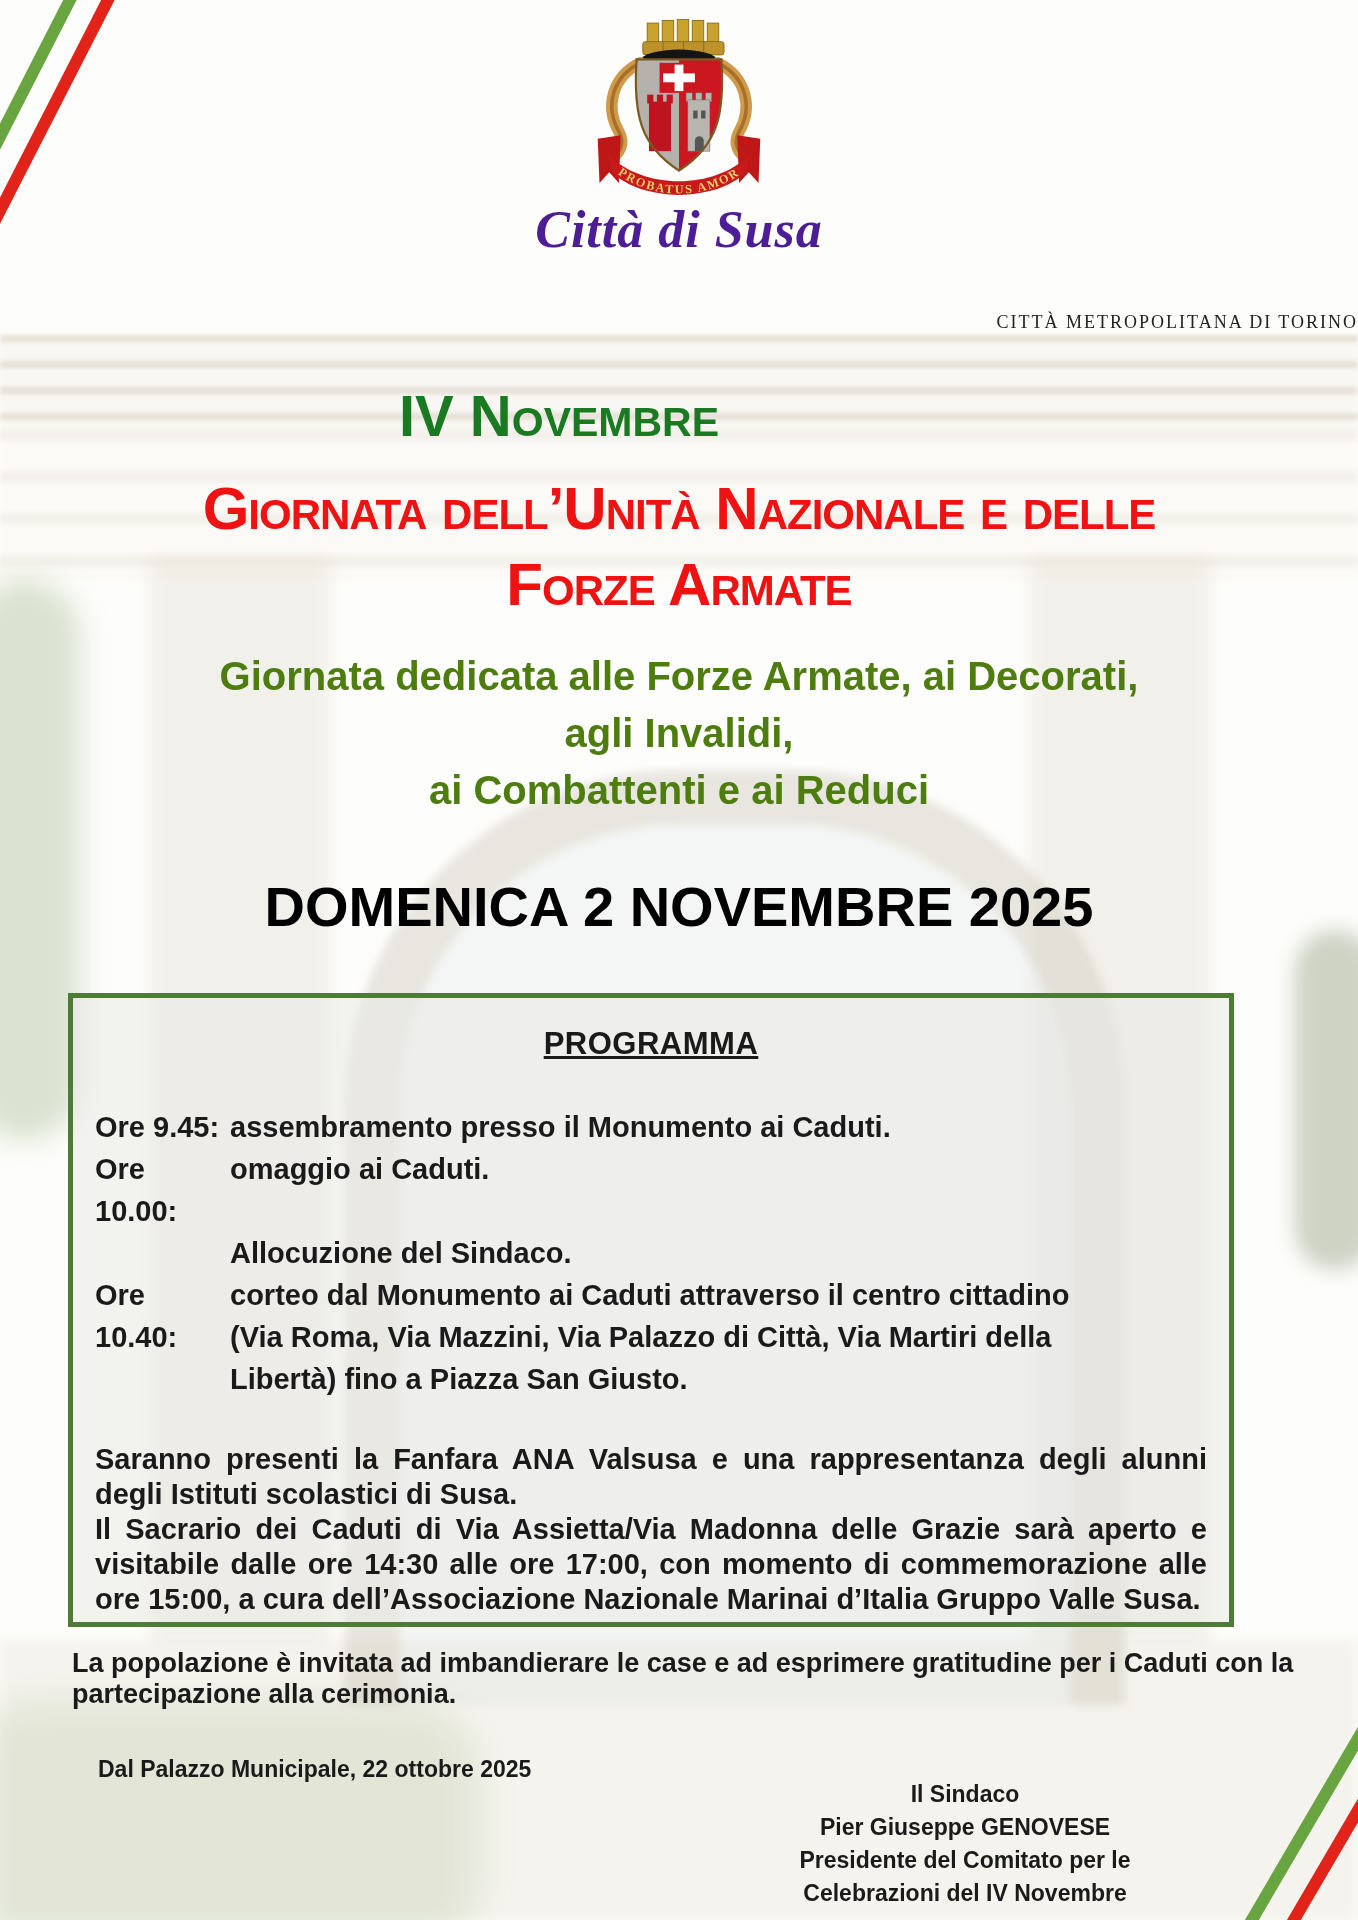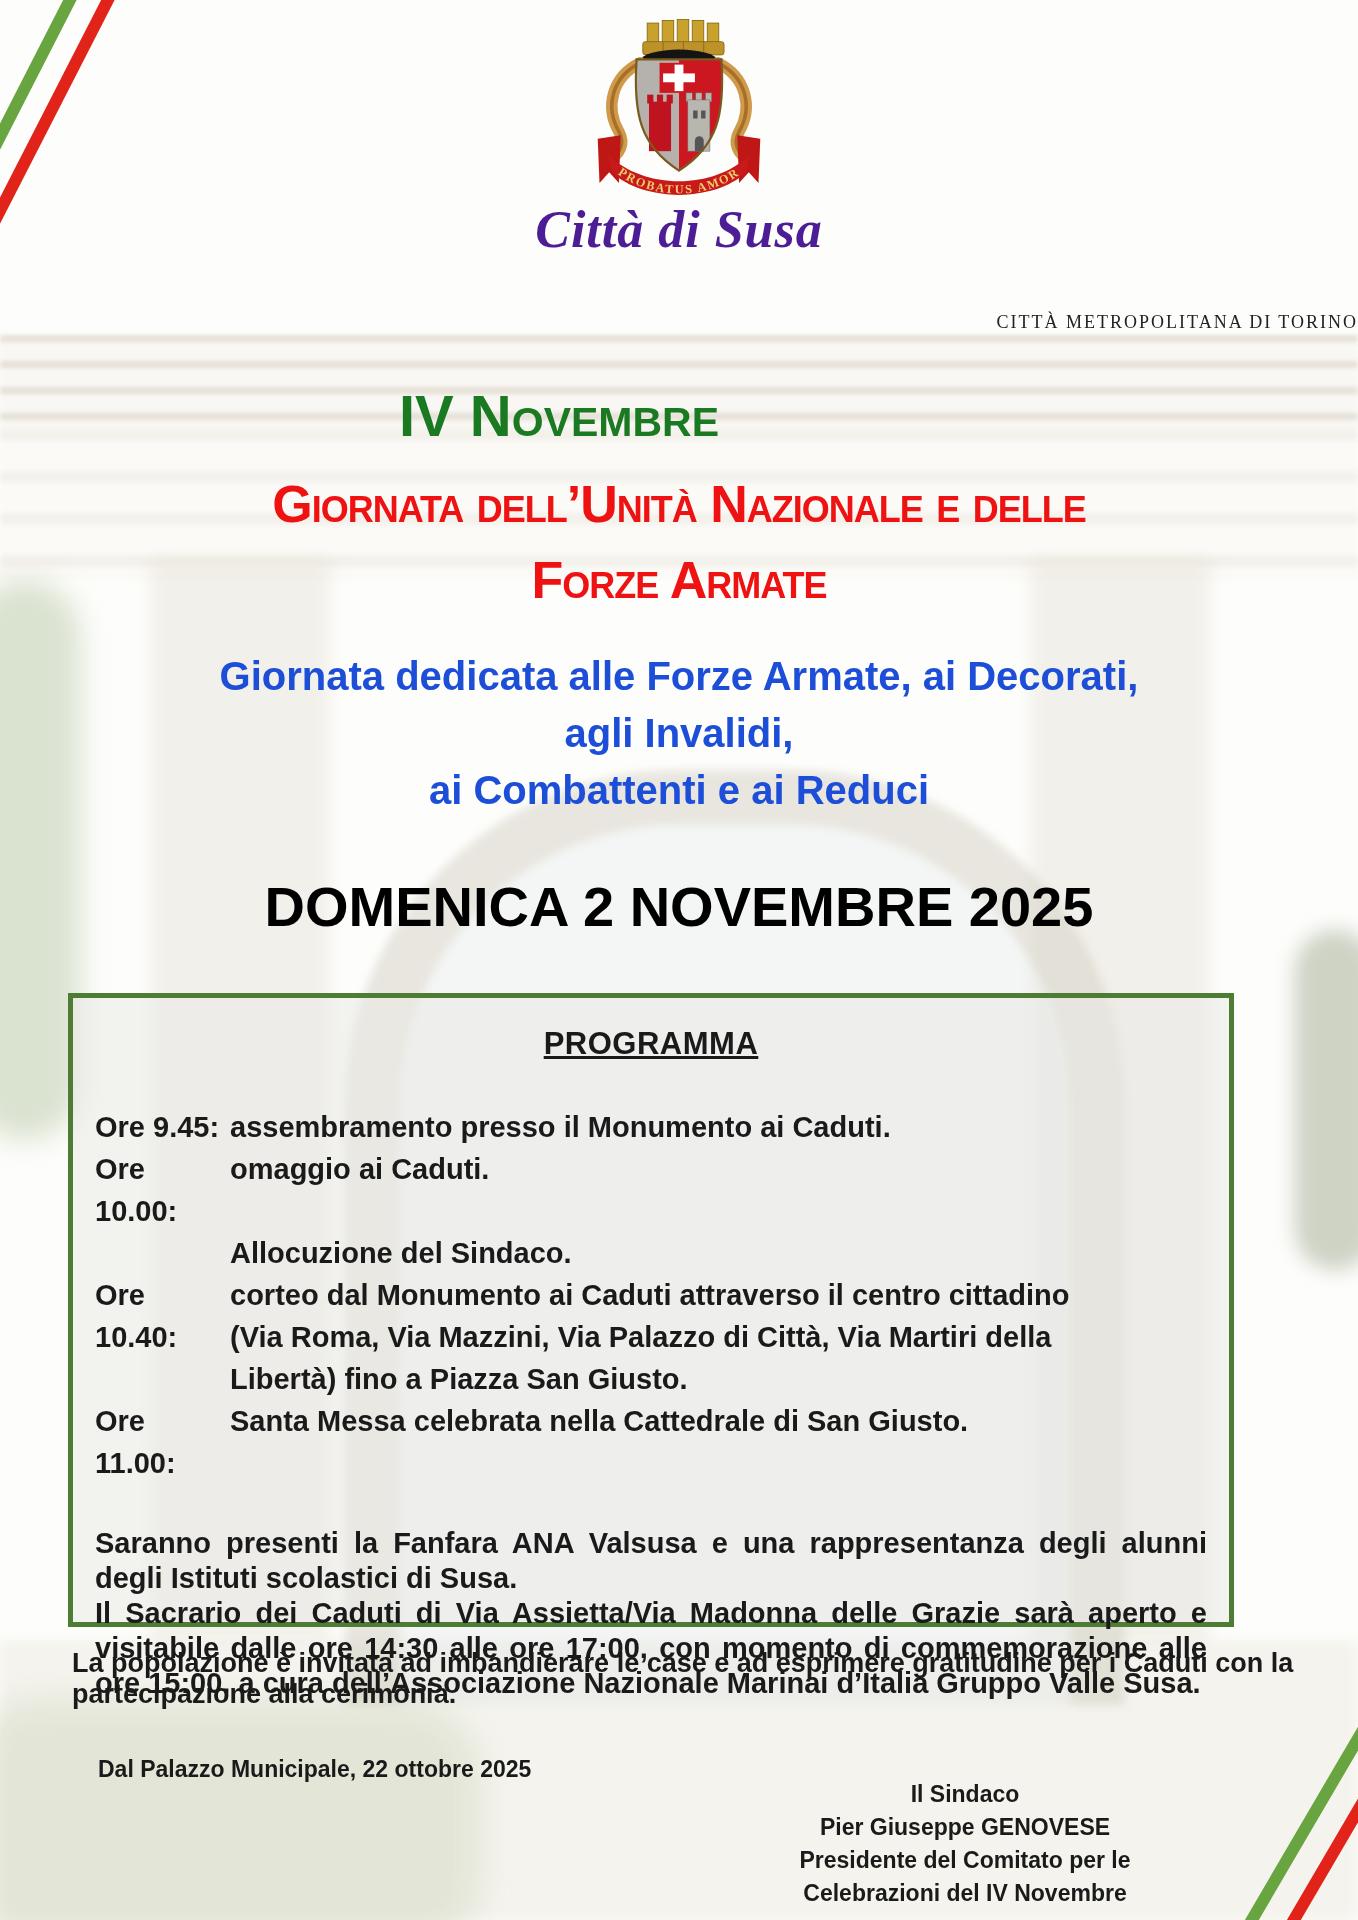--- a/index.html
+++ b/index.html
@@ -33,25 +33,25 @@
   .crest-wrap{left:0;top:8px;width:1358px;text-align:center;}
   .city-name{left:0;top:200px;width:1358px;text-align:center;
     font-family:"Liberation Serif",serif;font-style:italic;font-weight:bold;
     font-size:52px;color:#4c1d95;letter-spacing:1px;}
   .city-sub{left:0;top:312px;width:1358px;text-align:right;
     font-family:"Liberation Serif",serif;font-weight:normal;font-size:18px;
     letter-spacing:2px;color:#222;}
   .t-occasion{left:0;top:382px;width:1118px;text-align:center;
     font-variant:small-caps;font-weight:bold;font-size:58px;color:#1a7a22;letter-spacing:0px;}
   .t-main{left:0;width:1358px;text-align:center;font-variant:small-caps;
-    font-weight:bold;font-size:52px;color:#ee1212;letter-spacing:-1px;}
+    font-weight:bold;font-size:60px;color:#ee1212;letter-spacing:-1px;}
   .t-main1{top:474px;}
   .t-main2{top:550px;}
   .dedication{left:0;top:648px;width:1358px;text-align:center;
-    font-weight:bold;font-size:40px;line-height:57px;color:#1d4ed8;}
+    font-weight:bold;font-size:40px;line-height:57px;color:#4d7c0f;}
   .t-date{left:0;top:874px;width:1358px;text-align:center;
     font-weight:bold;font-size:56px;color:#000000;letter-spacing:0px;}
   
   .program-box{left:68px;top:993px;width:1166px;height:634px;
     border:5px solid #4d7c34;box-sizing:border-box;
     background:rgba(233,234,230,.55);padding:20px 22px 0 22px;}
   .prog-heading{text-align:center;font-weight:bold;font-size:31px;
     text-decoration:underline;letter-spacing:.5px;margin:8px 0 44px 0;}
   .prog-row{display:flex;font-weight:bold;font-size:29px;line-height:42px;}
   .prog-time{flex:none;width:135px;}
@@ -179,24 +179,20 @@
         <div class="prog-desc">Allocuzione del Sindaco.</div>
       </div>
       <div class="prog-row">
         <div class="prog-time">Ore 10.40:</div>
         <div class="prog-desc">
           <div>corteo dal Monumento ai Caduti attraverso il centro cittadino</div>
           <div>(Via Roma, Via Mazzini, Via Palazzo di Città, Via Martiri della</div>
           <div>Libertà) fino a Piazza San Giusto.</div>
         </div>
       </div>
-      <div class="prog-row">
-        <div class="prog-time">Ore 11.00:</div>
-        <div class="prog-desc">Santa Messa celebrata nella Cattedrale di San Giusto.</div>
-      </div>
 
       <div class="prog-notes">
         <p>Saranno presenti la Fanfara ANA Valsusa e una rappresentanza degli alunni degli Istituti scolastici di Susa.</p>
         <p>Il Sacrario dei Caduti di Via Assietta/Via Madonna delle Grazie sarà aperto e visitabile dalle ore 14:30 alle ore 17:00, con momento di commemorazione alle ore 15:00, a cura dell’Associazione Nazionale Marinai d’Italia Gruppo Valle Susa.</p>
       </div>
     </div>
 
     <div class="invitation">La popolazione è invitata ad imbandierare le case e ad esprimere gratitudine per i Caduti con la partecipazione alla cerimonia.</div>
 
     <div class="dateline">Dal Palazzo Municipale, 22 ottobre 2025</div>

